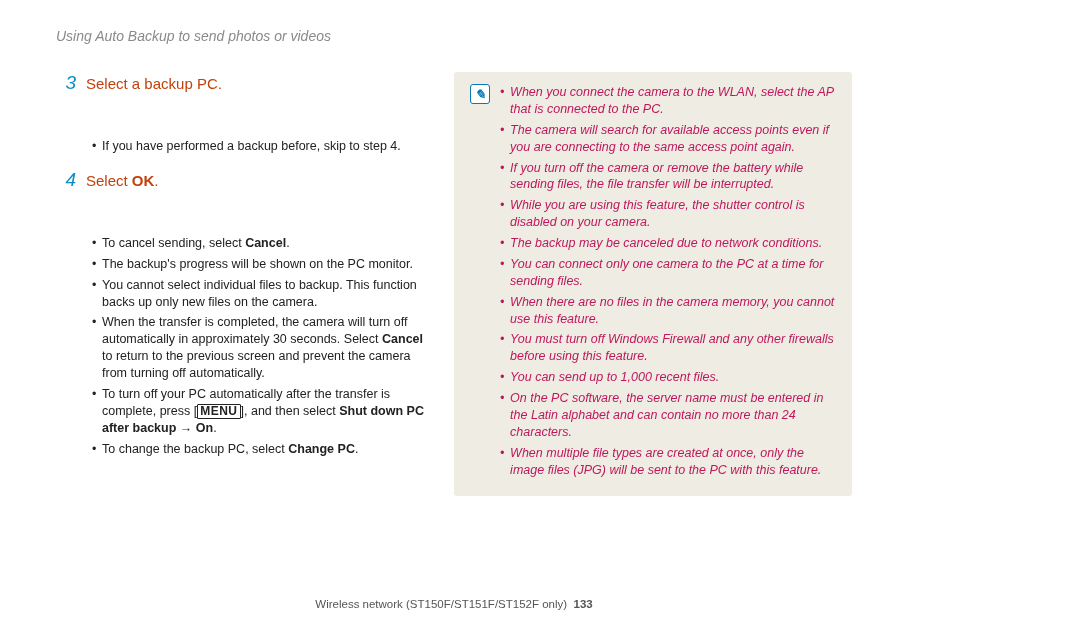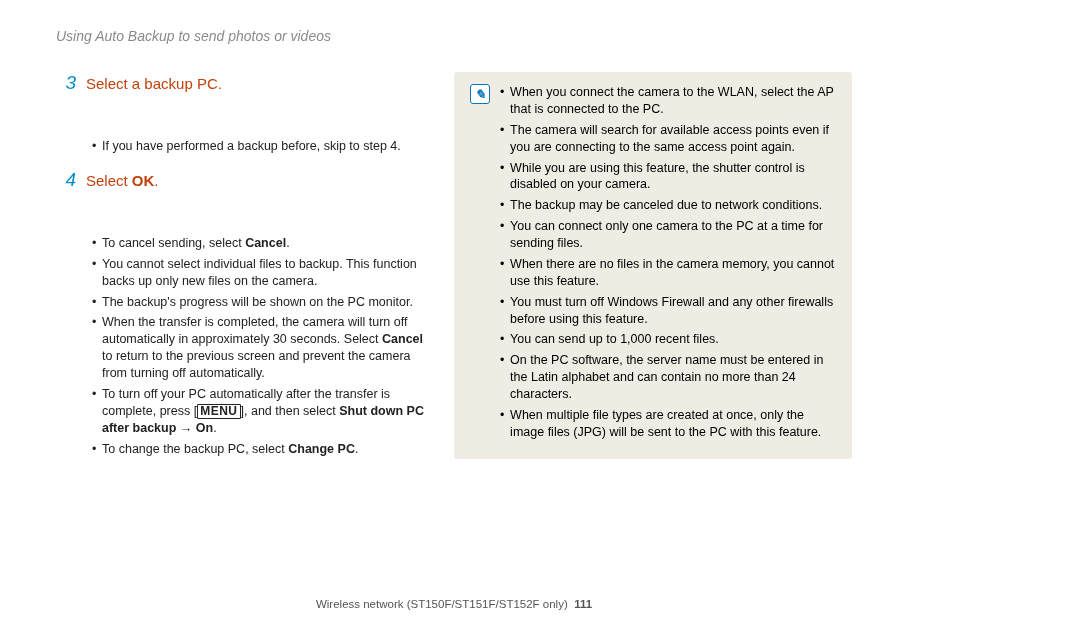--- a/index.html
+++ b/index.html
@@ -14,21 +14,21 @@
   .step-num { font-size: 19px; font-style: italic; color: #0a8ec9; font-weight: 400; width: 20px; flex-shrink: 0; text-align: right; }
   .step-title { font-size: 15px; color: #c2410c; }
   .step-title b { font-weight: 700; }
   ul.bullets { list-style: none; padding-left: 36px; margin-top: 44px; }
   ul.bullets li { font-size: 12.5px; line-height: 1.35; color: #222; margin-bottom: 4px; position: relative; padding-left: 10px; }
   ul.bullets li::before { content: "•"; position: absolute; left: 0; top: 0; }
   b { font-weight: 700; }
   .notebox { background: #efece3; border-radius: 3px; padding: 12px 16px 14px 16px; display: flex; gap: 10px; }
   .note-icon { flex-shrink: 0; width: 20px; height: 20px; border: 1.5px solid #0a78b5; border-radius: 3px; color: #0a78b5; font-size: 13px; font-weight: 700; display: flex; align-items: center; justify-content: center; background: #fff; font-style: italic; }
   .notebox ul { list-style: none; }
-  .notebox ul li { font-size: 12.5px; line-height: 1.35; color: #000000; margin-bottom: 4px; position: relative; padding-left: 10px; }
+  .notebox ul li { font-size: 12.5px; line-height: 1.35; color: #be185d; margin-bottom: 4px; position: relative; padding-left: 10px; font-style: italic; }
   .notebox ul li::before { content: "•"; position: absolute; left: 0; top: 0; }
   .menu-glyph { font-family: Arial, sans-serif; font-weight: 700; letter-spacing: 0.5px; font-size: 12px; border: 1px solid #222; padding: 0 2px; border-radius: 1px; display: inline-block; line-height: 1.1; }
   .footer { position: absolute; bottom: 20px; left: 0; right: 0; text-align: center; font-size: 11.5px; color: #555; }
   .footer .pg { font-weight: 700; }
 </style>
 </head>
 <body>
 
 <div class="page">
   <div class="header">Using Auto Backup to send photos or videos</div>
@@ -44,43 +44,44 @@
             <li>If you have performed a backup before, skip to step 4.</li>
           </ul>
         </div>
         <div class="step">
           <div class="step-line">
             <span class="step-num">4</span>
             <span class="step-title">Select <b>OK</b>.</span>
           </div>
           <ul class="bullets">
             <li>To cancel sending, select <b>Cancel</b>.</li>
+            <li>The backup's progress will be shown on the PC monitor.</li>
             <li>You cannot select individual files to backup. This function backs up only new files on the camera.</li>
-            <li>The backup's progress will be shown on the PC monitor.</li>
             <li>When the transfer is completed, the camera will turn off automatically in approximately 30 seconds. Select <b>Cancel</b> to return to the previous screen and prevent the camera from turning off automatically.</li>
             <li>To turn off your PC automatically after the transfer is complete, press [<span class="menu-glyph">MENU</span>], and then select <b>Shut down PC after backup → On</b>.</li>
             <li>To change the backup PC, select <b>Change PC</b>.</li>
           </ul>
         </div>
       </div>
     <div class="col-right">
       <div class="notebox">
         <div class="note-icon">✎</div>
         <ul>
             <li>When you connect the camera to the WLAN, select the AP that is connected to the PC.</li>
             <li>The camera will search for available access points even if you are connecting to the same access point again.</li>
+            <li>If you turn off the camera or remove the battery while sending files, the file transfer will be interrupted.</li>
             <li>While you are using this feature, the shutter control is disabled on your camera.</li>
             <li>The backup may be canceled due to network conditions.</li>
             <li>You can connect only one camera to the PC at a time for sending files.</li>
             <li>When there are no files in the camera memory, you cannot use this feature.</li>
             <li>You must turn off Windows Firewall and any other firewalls before using this feature.</li>
             <li>You can send up to 1,000 recent files.</li>
             <li>On the PC software, the server name must be entered in the Latin alphabet and can contain no more than 24 characters.</li>
             <li>When multiple file types are created at once, only the image files (JPG) will be sent to the PC with this feature.</li>
           </ul>
       </div>
     </div>
   </div>
 
   <div class="footer">
-    <span>Wireless network  (ST150F/ST151F/ST152F only)</span>&nbsp;&nbsp;<span class="pg">111</span>
+    <span>Wireless network  (ST150F/ST151F/ST152F only)</span>&nbsp;&nbsp;<span class="pg">133</span>
   </div>
 </div>
 
 </body></html>

